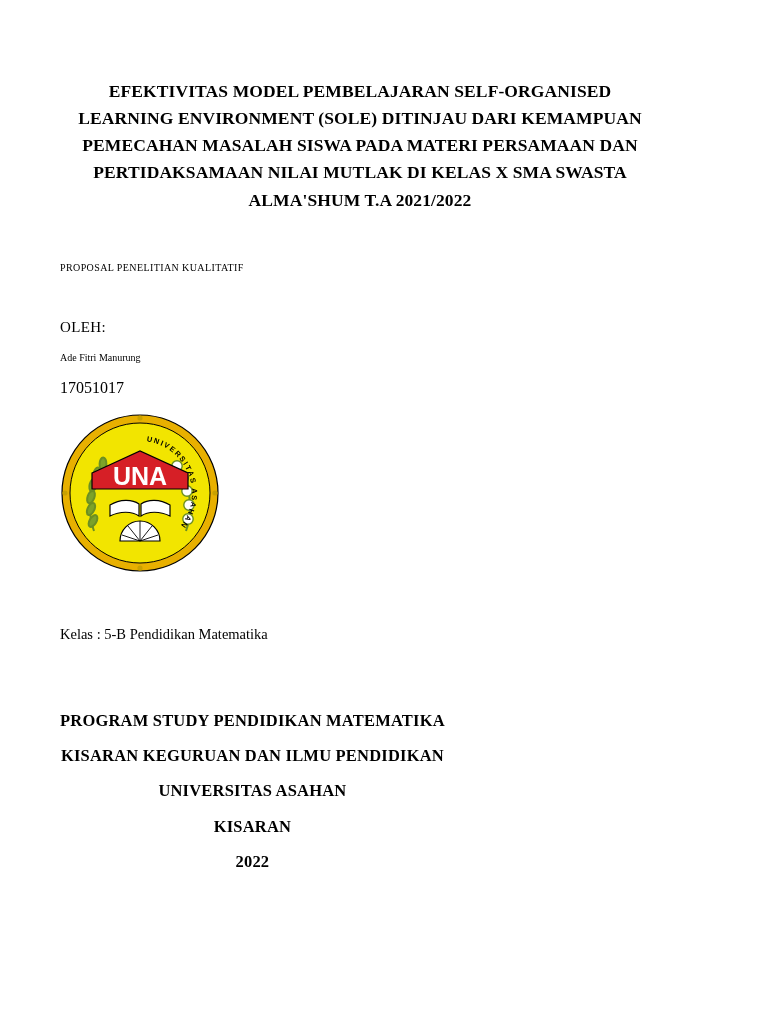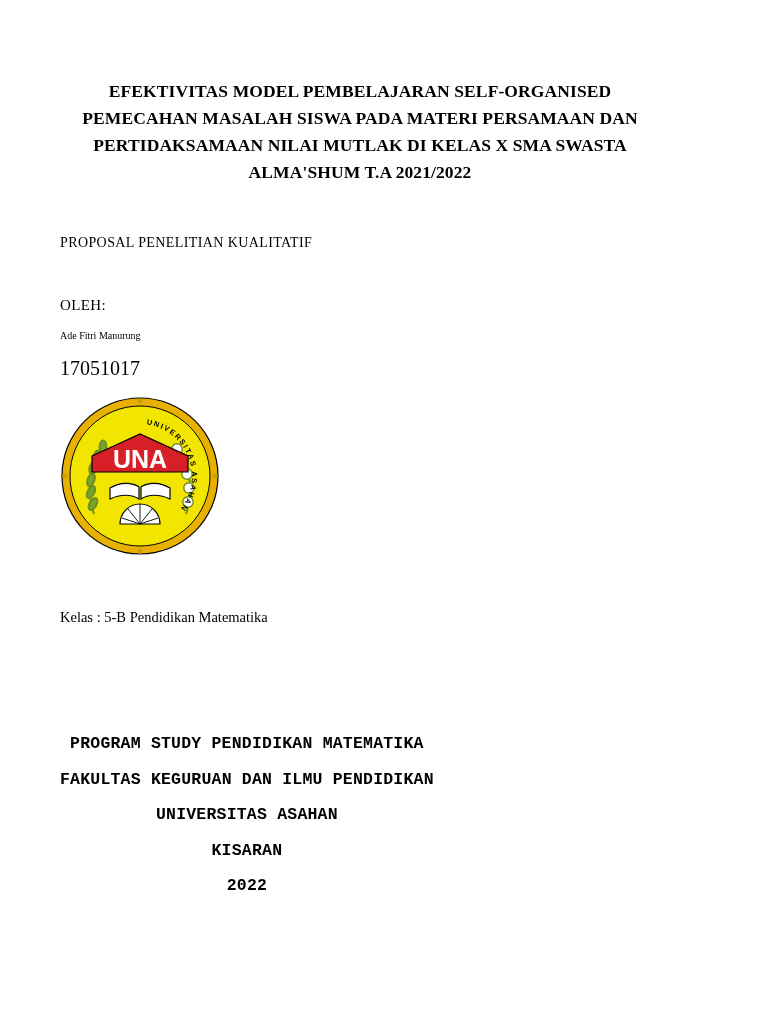--- a/index.html
+++ b/index.html
@@ -33,70 +33,70 @@
     line-height: 1.55;
     letter-spacing: 0.1px;
   }
   .title-line {
     display: block;
     white-space: nowrap;
   }
   .subtitle {
     margin-top: 48px;
     text-align: center;
-    font-size: 14px;
+    font-size: 10px;
     letter-spacing: 0.4px;
   }
   .by-label {
     margin-top: 46px;
     text-align: center;
     font-size: 15px;
     letter-spacing: 0.4px;
   }
   .author-name {
     margin-top: 16px;
     text-align: center;
     font-size: 10px;
   }
   .author-id {
     margin-top: 16px;
     text-align: center;
-    font-size: 20px;
+    font-size: 16px;
   }
   .logo-wrap {
     margin-top: 16px;
     display: flex;
     justify-content: center;
   }
   .student-info {
     margin-top: 46px;
     text-align: center;
     font-size: 14.5px;
     line-height: 2.2;
   }
   .footer-block {
-    margin-top: 93px;
+    margin-top: 52px;
     text-align: center;
     font-weight: bold;
     font-size: 16.5px;
     line-height: 2.15;
     letter-spacing: 0.2px;
-    font-family: Liberation Mono, monospace;
   }
   .footer-line {
     display: block;
   }
 </style>
 </head>
 <body>
 
 <div class="page">
 
   <div class="title-block">
     <span class="title-line">EFEKTIVITAS MODEL PEMBELAJARAN SELF-ORGANISED</span>
+    <span class="title-line">LEARNING ENVIRONMENT (SOLE) DITINJAU DARI KEMAMPUAN</span>
     <span class="title-line">PEMECAHAN MASALAH SISWA PADA MATERI PERSAMAAN DAN</span>
     <span class="title-line">PERTIDAKSAMAAN NILAI MUTLAK DI KELAS X SMA SWASTA</span>
     <span class="title-line">ALMA'SHUM T.A 2021/2022</span>
   </div>
 
   <div class="subtitle">PROPOSAL PENELITIAN KUALITATIF</div>
 
   <div class="by-label">OLEH:</div>
   <div class="author-name">Ade Fitri Manurung</div>
   <div class="author-id">17051017</div>
@@ -161,19 +161,19 @@
       </g>
     </svg>
   </div>
 
   <div class="student-info">
     <div>Kelas : 5-B Pendidikan Matematika</div>
   </div>
 
   <div class="footer-block">
     <span class="footer-line">PROGRAM STUDY PENDIDIKAN MATEMATIKA</span>
-    <span class="footer-line">FAKULTAS  KEGURUAN DAN ILMU PENDIDIKAN</span>
+    <span class="footer-line">KISARAN  KEGURUAN DAN ILMU PENDIDIKAN</span>
     <span class="footer-line">UNIVERSITAS ASAHAN</span>
     <span class="footer-line">KISARAN</span>
     <span class="footer-line">2022</span>
   </div>
 
 </div>
 
 </body></html>

